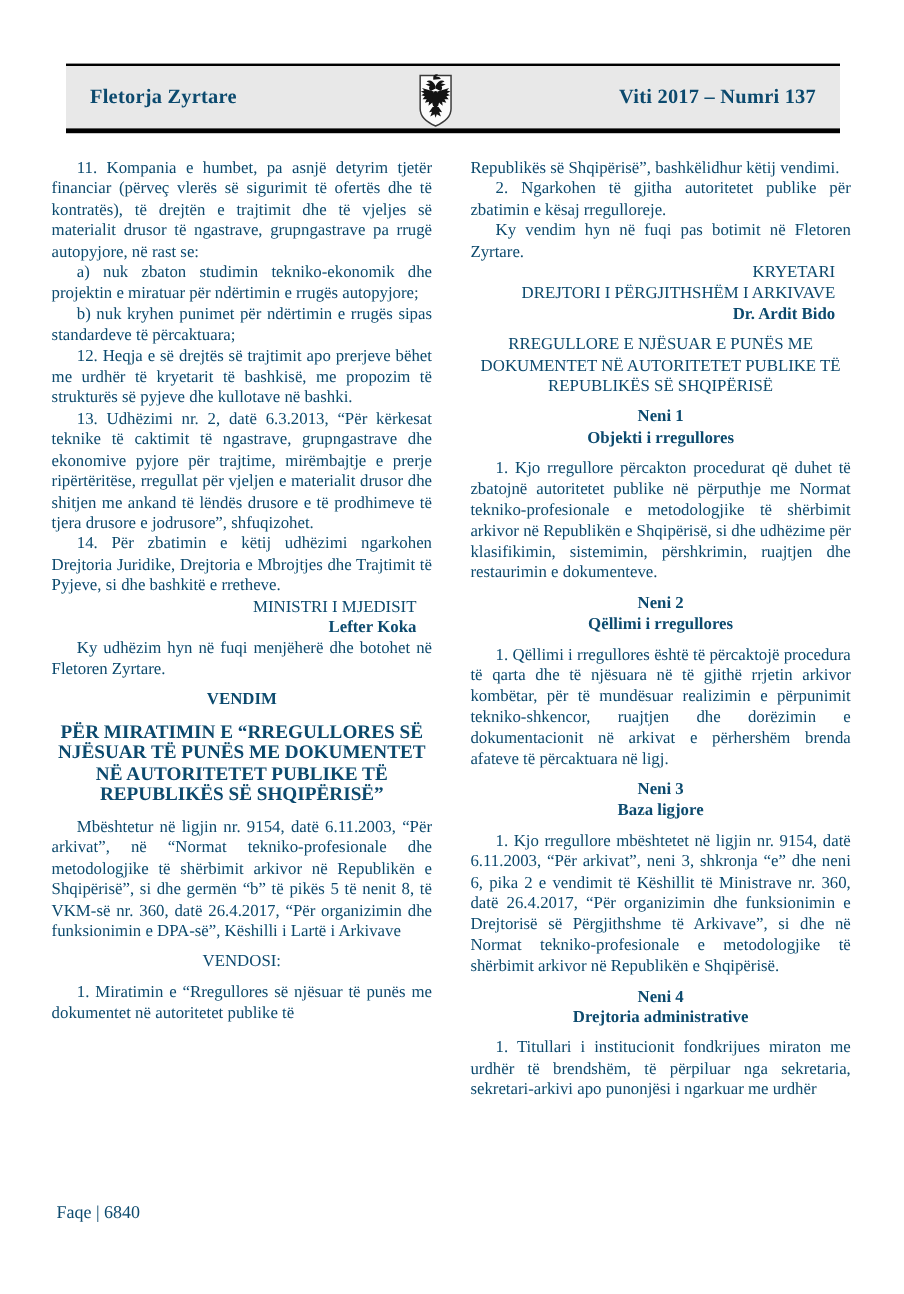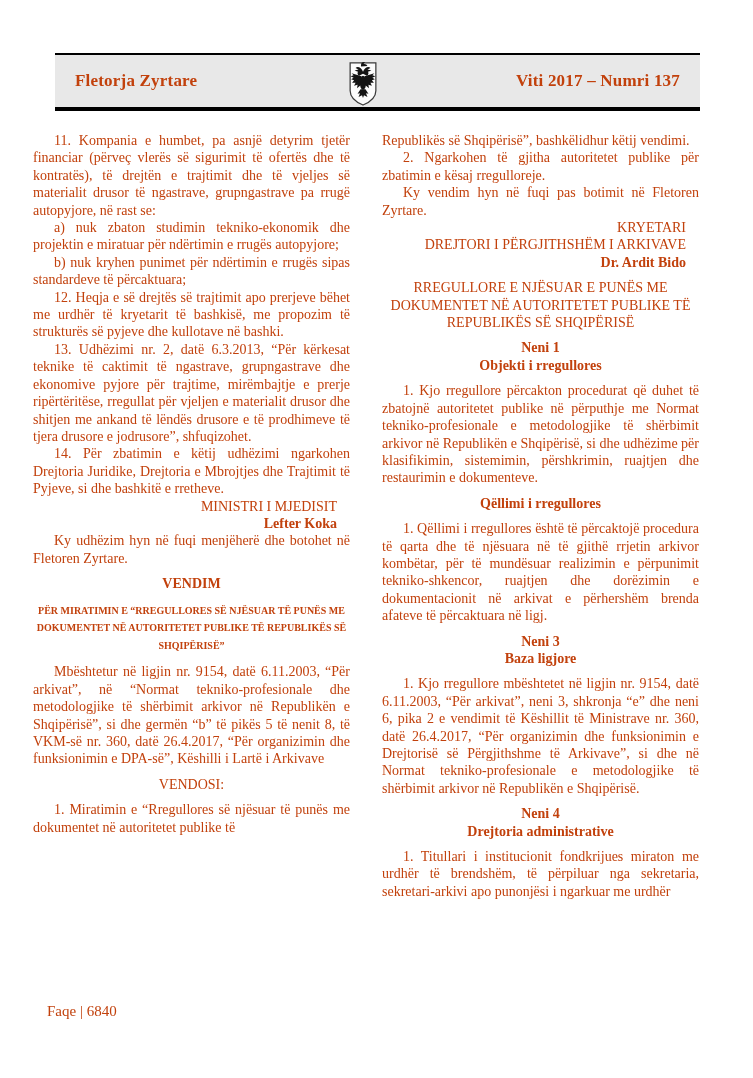--- a/index.html
+++ b/index.html
@@ -1,20 +1,20 @@
 <!DOCTYPE html>
 <html><head>
 <meta charset="utf-8">
 <style>
   html,body{margin:0;padding:0;background:#ffffff;}
   .page{
     position:relative;
     width:753px;height:1078px;
     background:#ffffff;
-    color:#c2410c;
+    color:#0c4a6e;
     font-family:"Liberation Serif", serif;
     overflow:hidden;
   }
   
   .header-bar{
     position:absolute;left:55px;top:53px;width:645px;height:58px;
     background:#e8e8e8;
     border-top:2px solid #000;
     border-bottom:4px solid #000;
     box-sizing:border-box;
@@ -23,38 +23,38 @@
   }
   .journal-title,.issue-info{
     font-size:17px;font-weight:bold;letter-spacing:0.2px;
   }
   .emblem{
     position:absolute;left:348px;top:60px;width:30px;height:47px;
   }
   .emblem svg{width:100%;height:100%;display:block;}
   
   .columns{
-    position:absolute;left:33px;top:132px;width:666px;
+    position:absolute;left:43px;top:132px;width:666px;
     display:flex;gap:32px;
   }
   .col{
     width:325px;
     font-size:14px;
     line-height:17.4px;
     text-align:justify;
   }
   .block{margin:0;}
   .b-paragraph{text-align:justify;text-indent:21px;}
   .b-paragraph_cont{text-align:justify;}
   .b-signature{text-align:right;padding-right:13px;}
   .b-heading{text-align:center;margin:8px 0;font-weight:bold;}
   .b-heading_plain{text-align:center;margin:8px 0;}
   .b-title{
     text-align:center;font-weight:bold;
-    margin:9px 0;font-size:10px;line-height:17.6px;
+    margin:9px 0;font-size:16px;line-height:17.6px;
   }
   .line{white-space:normal;}
   .bold{font-weight:bold;}
   
   .page-footer{
     position:absolute;left:47px;top:1003px;
     font-size:15px;
   }
 </style>
 </head>
@@ -112,20 +112,21 @@
           <div class="line">DREJTORI I PËRGJITHSHËM I ARKIVAVE</div>
           <div class="line bold">Dr. Ardit Bido</div>
         </div>
         <div class="block b-heading_plain">RREGULLORE E NJËSUAR E PUNËS ME DOKUMENTET NË AUTORITETET PUBLIKE TË REPUBLIKËS SË SHQIPËRISË</div>
         <div class="block b-heading">
           <div class="line">Neni 1</div>
           <div class="line bold">Objekti i rregullores</div>
         </div>
         <div class="block b-paragraph">1. Kjo rregullore përcakton procedurat që duhet të zbatojnë autoritetet publike në përputhje me Normat tekniko-profesionale e metodologjike të shërbimit arkivor në Republikën e Shqipërisë, si dhe udhëzime për klasifikimin, sistemimin, përshkrimin, ruajtjen dhe restaurimin e dokumenteve.</div>
         <div class="block b-heading">
+          <div class="line">Neni 2</div>
           <div class="line bold">Qëllimi i rregullores</div>
         </div>
         <div class="block b-paragraph">1. Qëllimi i rregullores është të përcaktojë procedura të qarta dhe të njësuara në të gjithë rrjetin arkivor kombëtar, për të mundësuar realizimin e përpunimit tekniko-shkencor, ruajtjen dhe dorëzimin e dokumentacionit në arkivat e përhershëm brenda afateve të përcaktuara në ligj.</div>
         <div class="block b-heading">
           <div class="line">Neni 3</div>
           <div class="line bold">Baza ligjore</div>
         </div>
         <div class="block b-paragraph">1. Kjo rregullore mbështetet në ligjin nr. 9154, datë 6.11.2003, “Për arkivat”, neni 3, shkronja “e” dhe neni 6, pika 2 e vendimit të Këshillit të Ministrave nr. 360, datë 26.4.2017, “Për organizimin dhe funksionimin e Drejtorisë së Përgjithshme të Arkivave”, si dhe në Normat tekniko-profesionale e metodologjike të shërbimit arkivor në Republikën e Shqipërisë.</div>
         <div class="block b-heading">
           <div class="line">Neni 4</div>

